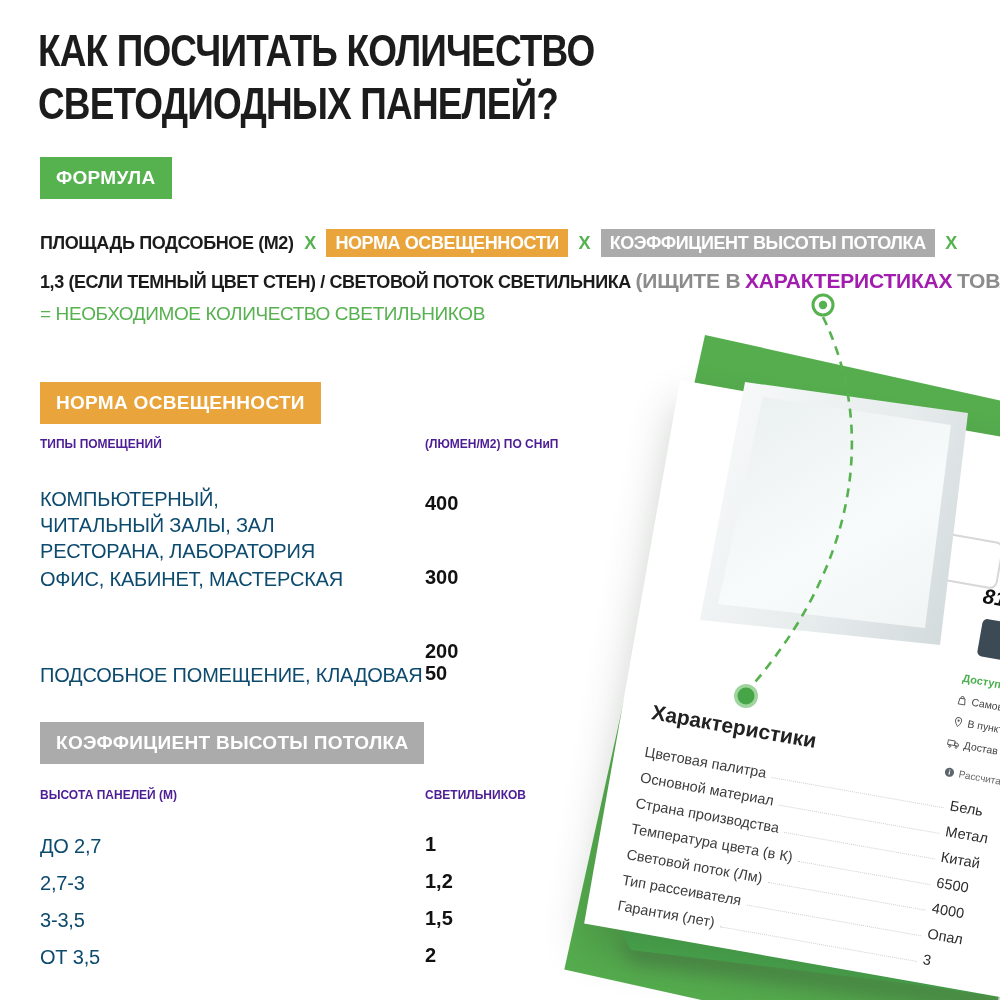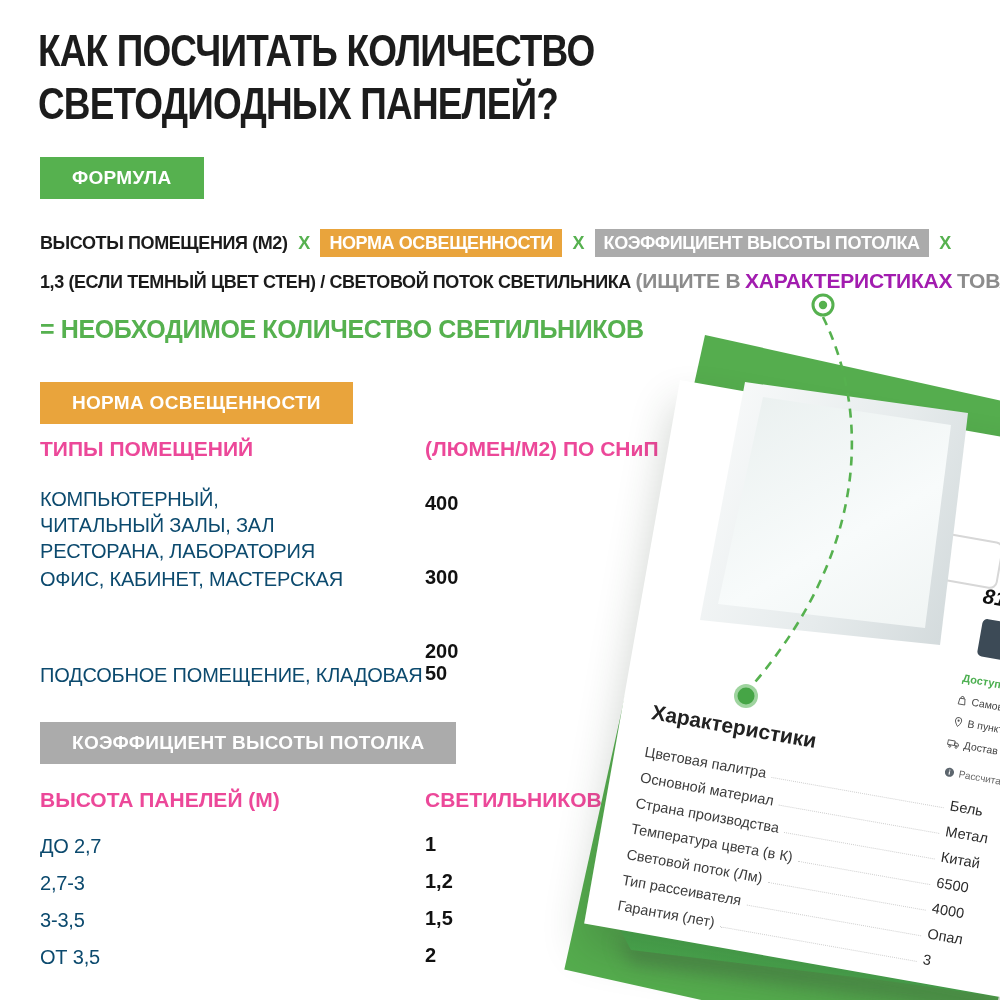--- a/index.html
+++ b/index.html
@@ -3,39 +3,39 @@
 <meta charset="utf-8">
 <style>
   html,body{margin:0;padding:0;background:#fff;}
   .page{position:relative;width:1000px;height:1000px;overflow:hidden;background:#ffffff;
         font-family:"Liberation Sans",sans-serif;color:#1c1c1c;}
   
   .title{position:absolute;left:38px;top:24px;font-size:44px;line-height:53px;font-weight:700;
          letter-spacing:-1px;color:#1c1c1c;transform:scaleX(.84);transform-origin:0 0;white-space:nowrap;}
   
   .badge{position:absolute;color:#fff;font-weight:700;font-size:19px;letter-spacing:.3px;
-         padding:10px 32px;white-space:nowrap;}
+         padding:10px 16px;white-space:nowrap;}
   .badge-green{left:40px;top:157px;background:#56b14f;}
   .badge-orange{left:40px;top:382px;background:#e9a43c;}
   .badge-gray{left:40px;top:722px;background:#ababab;}
   
   .formula{position:absolute;left:40px;top:225px;width:955px;font-weight:700;font-size:18px;
            letter-spacing:-.4px;color:#1b1b1b;}
   .f-line{white-space:nowrap;line-height:37px;}
   .fx{color:#56b14f;margin:0 6px;}
   .chip{display:inline-block;color:#fff;padding:3px 9px;line-height:22px;}
   .chip-orange{background:#e9a43c;}
   .chip-gray{background:#ababab;}
   .note{font-size:21px;color:#8c8c8c;letter-spacing:-.2px;}
   .note-link{color:#a21caf;}
-  .result{position:absolute;left:40px;top:303px;font-size:25px;font-weight:700;color:#56b14f;
-          letter-spacing:-.4px;white-space:nowrap;margin-top:12px;}
+  .result{position:absolute;left:40px;top:303px;font-size:19px;font-weight:400;color:#56b14f;
+          letter-spacing:-.4px;white-space:nowrap;}
   
   .th,.tl,.tv{position:absolute;white-space:nowrap;}
-  .th{font-weight:700;font-size:21px;color:#ec4899;}
+  .th{font-weight:700;font-size:12px;color:#4c1d95;}
   .tl{font-weight:400;font-size:20px;color:#0c4a6e;letter-spacing:-.2px;line-height:26px;}
   .tl.wrap{white-space:normal;width:300px;}
   .tv{font-weight:700;font-size:20px;color:#111;}
   
   .sheet{position:absolute;left:705px;top:335px;width:430px;height:650px;background:#55ad4e;
          transform:rotate(12.5deg);transform-origin:0 0;z-index:1;}
   .wedge-wrap{position:absolute;left:0;top:0;width:1000px;height:1000px;z-index:1;
               filter:drop-shadow(0 14px 9px rgba(60,80,60,.35));pointer-events:none;}
   .wedge{position:absolute;inset:0;background:linear-gradient(to bottom,#2e8733,#4caf50);
          clip-path:polygon(617px 924px,1000px 986px,1000px 997px,888px 981px,631px 950px);}
@@ -79,21 +79,21 @@
 
   <div class="title">
     <span>КАК ПОСЧИТАТЬ КОЛИЧЕСТВО</span><br>
     <span>СВЕТОДИОДНЫХ ПАНЕЛЕЙ?</span>
   </div>
 
   <div class="badge badge-green">ФОРМУЛА</div>
 
   <div class="formula">
     <div class="f-line">
-      <span>ВЫСОТЫ ПОМЕЩЕНИЯ (М2)</span>
+      <span>ПЛОЩАДЬ ПОДСОБНОЕ (М2)</span>
       <span class="fx">X</span>
       <span class="chip chip-orange">НОРМА ОСВЕЩЕННОСТИ</span>
       <span class="fx">X</span>
       <span class="chip chip-gray">КОЭФФИЦИЕНТ ВЫСОТЫ ПОТОЛКА</span>
       <span class="fx">X</span>
     </div>
     <div class="f-line">
       <span>1,3 (ЕСЛИ ТЕМНЫЙ ЦВЕТ СТЕН) / СВЕТОВОЙ ПОТОК СВЕТИЛЬНИКА</span>
       <span class="note">(ИЩИТЕ В</span>
       <span class="note note-link">ХАРАКТЕРИСТИКАХ</span>

